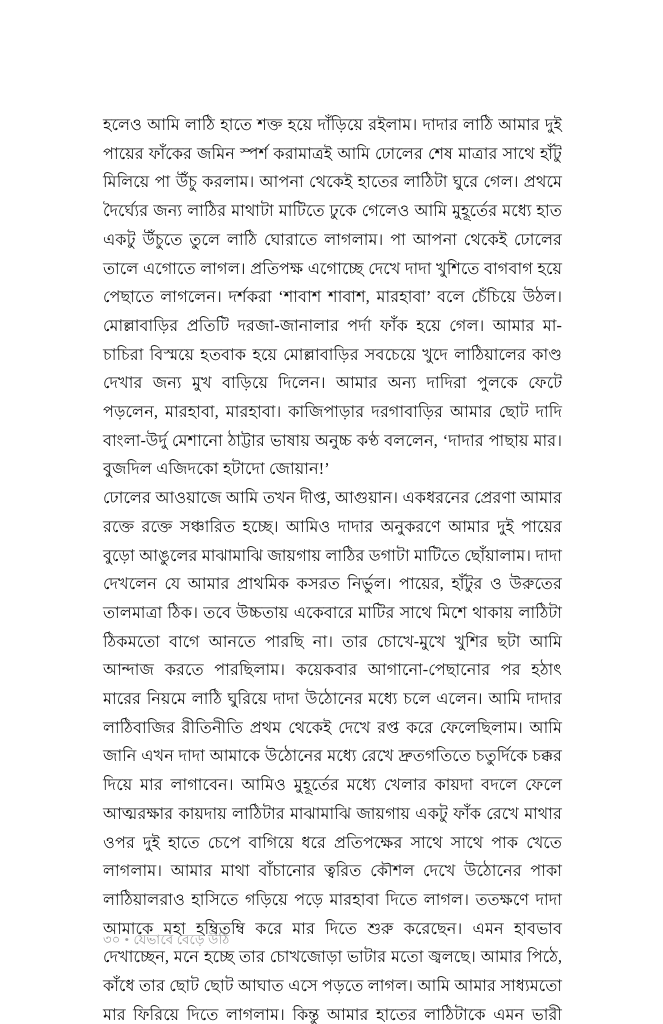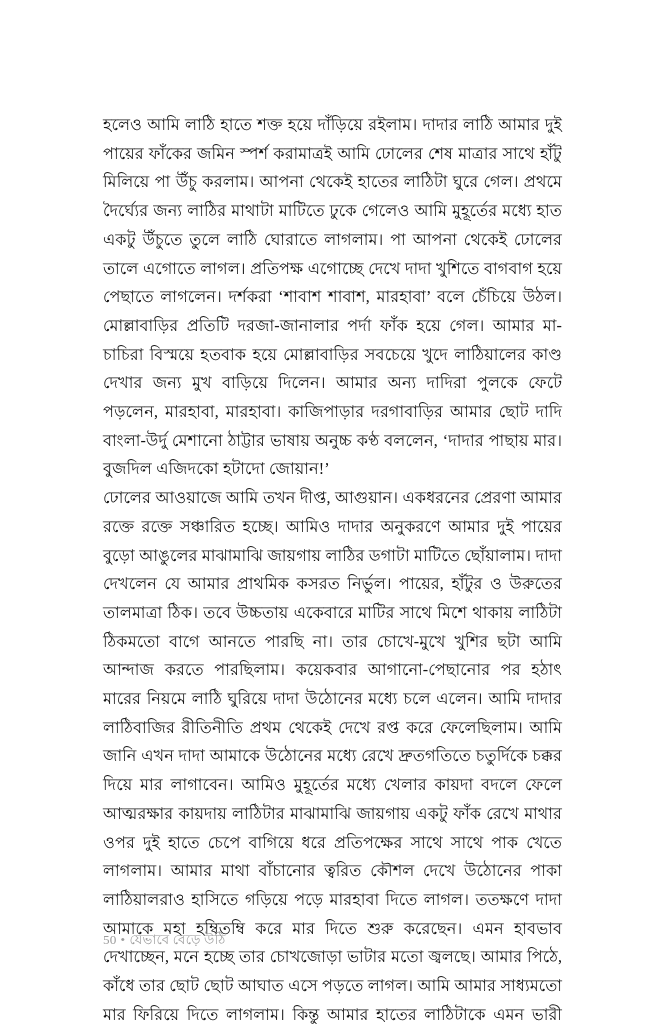--- a/index.html
+++ b/index.html
@@ -82,16 +82,16 @@
 <body>
 
 <div class="page">
 
   <div class="text-block">
     <p class="para">হলেও আমি লাঠি হাতে শক্ত হয়ে দাঁড়িয়ে রইলাম। দাদার লাঠি আমার দুই পায়ের ফাঁকের জমিন স্পর্শ করামাত্রই আমি ঢোলের শেষ মাত্রার সাথে হাঁটু মিলিয়ে পা উঁচু করলাম। আপনা থেকেই হাতের লাঠিটা ঘুরে গেল। প্রথমে দৈর্ঘ্যের জন্য লাঠির মাথাটা মাটিতে ঢুকে গেলেও আমি মুহূর্তের মধ্যে হাত একটু উঁচুতে তুলে লাঠি ঘোরাতে লাগলাম। পা আপনা থেকেই ঢোলের তালে এগোতে লাগল। প্রতিপক্ষ এগোচ্ছে দেখে দাদা খুশিতে বাগবাগ হয়ে পেছাতে লাগলেন। দর্শকরা ‘শাবাশ শাবাশ, মারহাবা’ বলে চেঁচিয়ে উঠল। মোল্লাবাড়ির প্রতিটি দরজা-জানালার পর্দা ফাঁক হয়ে গেল। আমার মা-চাচিরা বিস্ময়ে হতবাক হয়ে মোল্লাবাড়ির সবচেয়ে খুদে লাঠিয়ালের কাণ্ড দেখার জন্য মুখ বাড়িয়ে দিলেন। আমার অন্য দাদিরা পুলকে ফেটে পড়লেন, মারহাবা, মারহাবা। কাজিপাড়ার দরগাবাড়ির আমার ছোট দাদি বাংলা-উর্দু মেশানো ঠাট্টার ভাষায় অনুচ্চ কণ্ঠ বললেন, ‘দাদার পাছায় মার। বুজদিল এজিদকো হটাদো জোয়ান!’</p>
     <p class="para">ঢোলের আওয়াজে আমি তখন দীপ্ত, আগুয়ান। একধরনের প্রেরণা আমার রক্তে রক্তে সঞ্চারিত হচ্ছে। আমিও দাদার অনুকরণে আমার দুই পায়ের বুড়ো আঙুলের মাঝামাঝি জায়গায় লাঠির ডগাটা মাটিতে ছোঁয়ালাম। দাদা দেখলেন যে আমার প্রাথমিক কসরত নির্ভুল। পায়ের, হাঁটুর ও উরুতের তালমাত্রা ঠিক। তবে উচ্চতায় একেবারে মাটির সাথে মিশে থাকায় লাঠিটা ঠিকমতো বাগে আনতে পারছি না। তার চোখে-মুখে খুশির ছটা আমি আন্দাজ করতে পারছিলাম। কয়েকবার আগানো-পেছানোর পর হঠাৎ মারের নিয়মে লাঠি ঘুরিয়ে দাদা উঠোনের মধ্যে চলে এলেন। আমি দাদার লাঠিবাজির রীতিনীতি প্রথম থেকেই দেখে রপ্ত করে ফেলেছিলাম। আমি জানি এখন দাদা আমাকে উঠোনের মধ্যে রেখে দ্রুতগতিতে চতুর্দিকে চক্কর দিয়ে মার লাগাবেন। আমিও মুহূর্তের মধ্যে খেলার কায়দা বদলে ফেলে আত্মরক্ষার কায়দায় লাঠিটার মাঝামাঝি জায়গায় একটু ফাঁক রেখে মাথার ওপর দুই হাতে চেপে বাগিয়ে ধরে প্রতিপক্ষের সাথে সাথে পাক খেতে লাগলাম। আমার মাথা বাঁচানোর ত্বরিত কৌশল দেখে উঠোনের পাকা লাঠিয়ালরাও হাসিতে গড়িয়ে পড়ে মারহাবা দিতে লাগল। ততক্ষণে দাদা আমাকে মহা হম্বিতম্বি করে মার দিতে শুরু করেছেন। এমন হাবভাব দেখাচ্ছেন, মনে হচ্ছে তার চোখজোড়া ভাটার মতো জ্বলছে। আমার পিঠে, কাঁধে তার ছোট ছোট আঘাত এসে পড়তে লাগল। আমি আমার সাধ্যমতো মার ফিরিয়ে দিতে লাগলাম। কিন্তু আমার হাতের লাঠিটাকে এমন ভারী মনে হচ্ছিল কায়দা জানা থাকলেও প্রত্যাঘাত বা পাল্টা বাড়ি মারতে পারছিলাম না।</p>
   </div>
 
   <div class="footer">
-    <span class="pagenum">50</span><span class="sep">•</span><span class="booktitle">যেভাবে বেড়ে উঠি</span>
+    <span class="pagenum">৩০</span><span class="sep">•</span><span class="booktitle">যেভাবে বেড়ে উঠি</span>
   </div>
 
 </div>
 
 </body></html>

